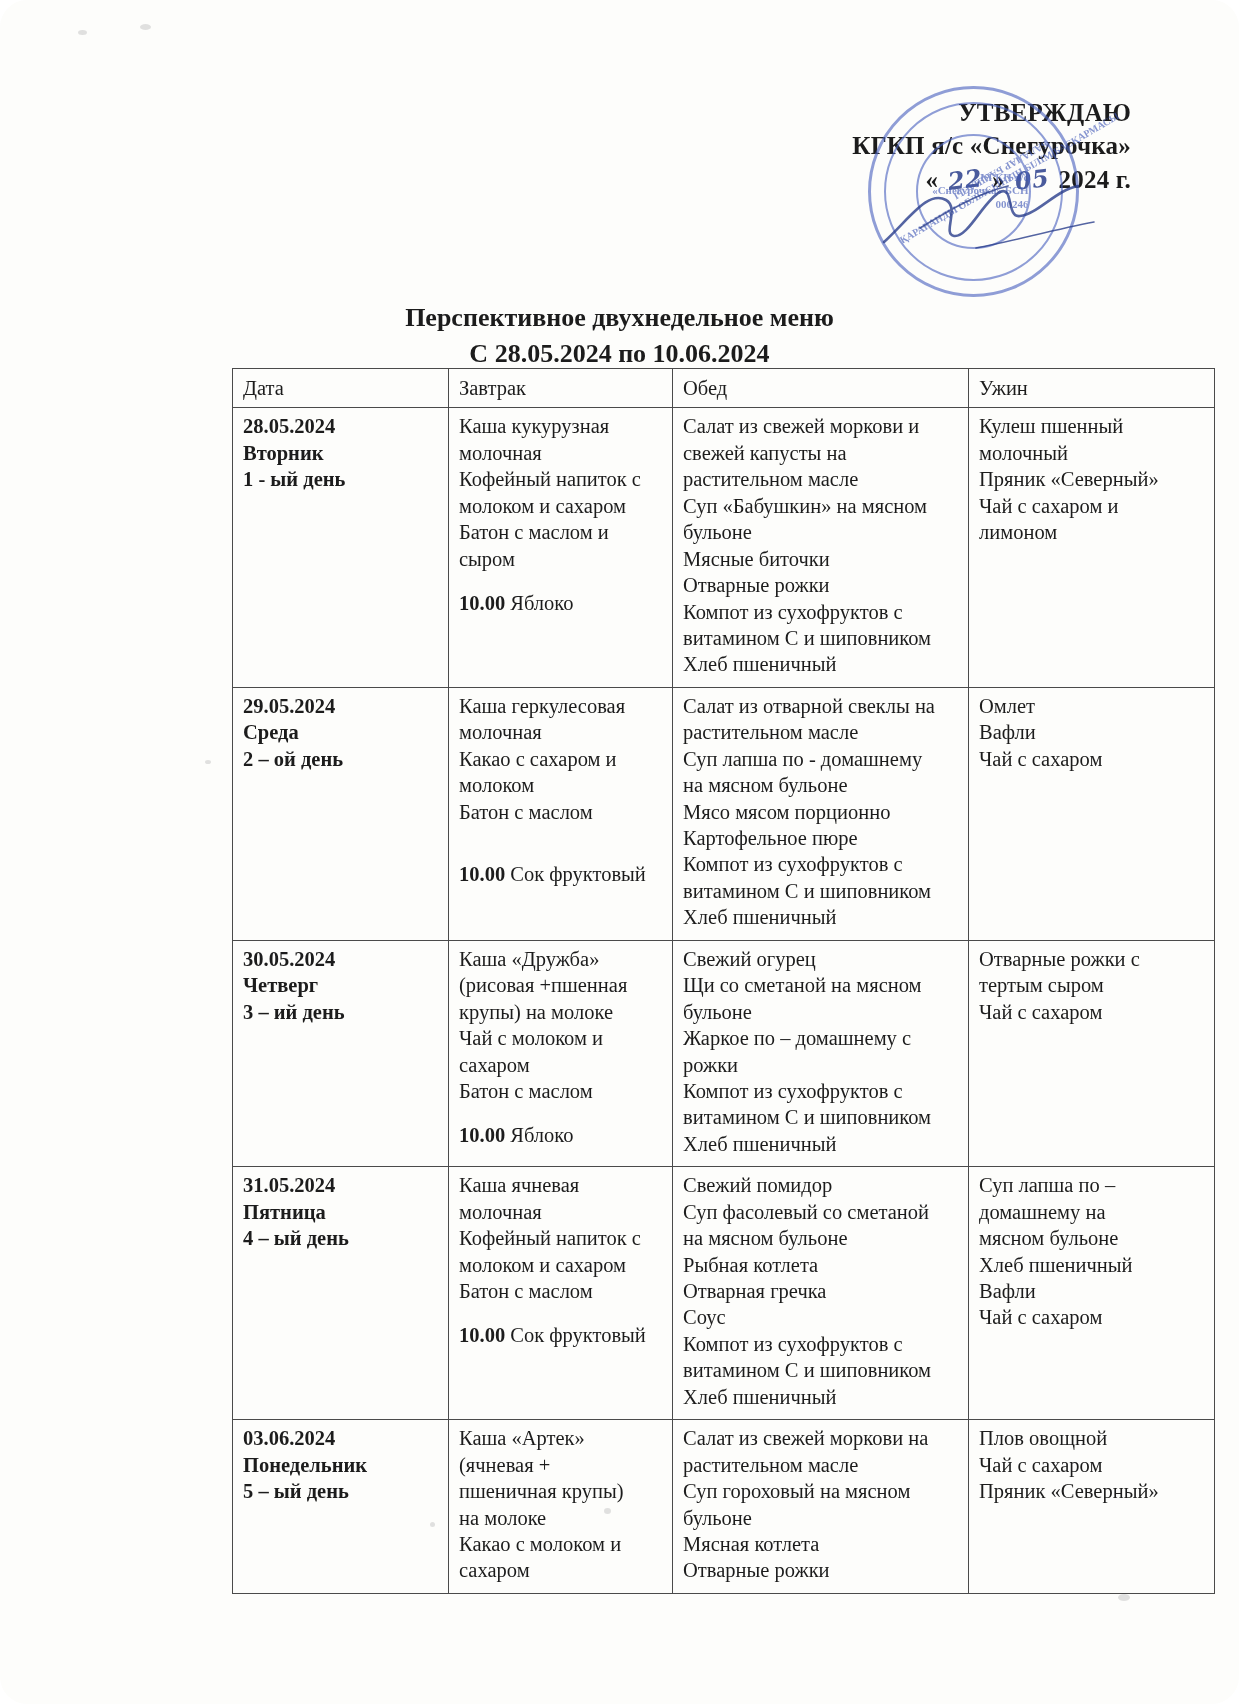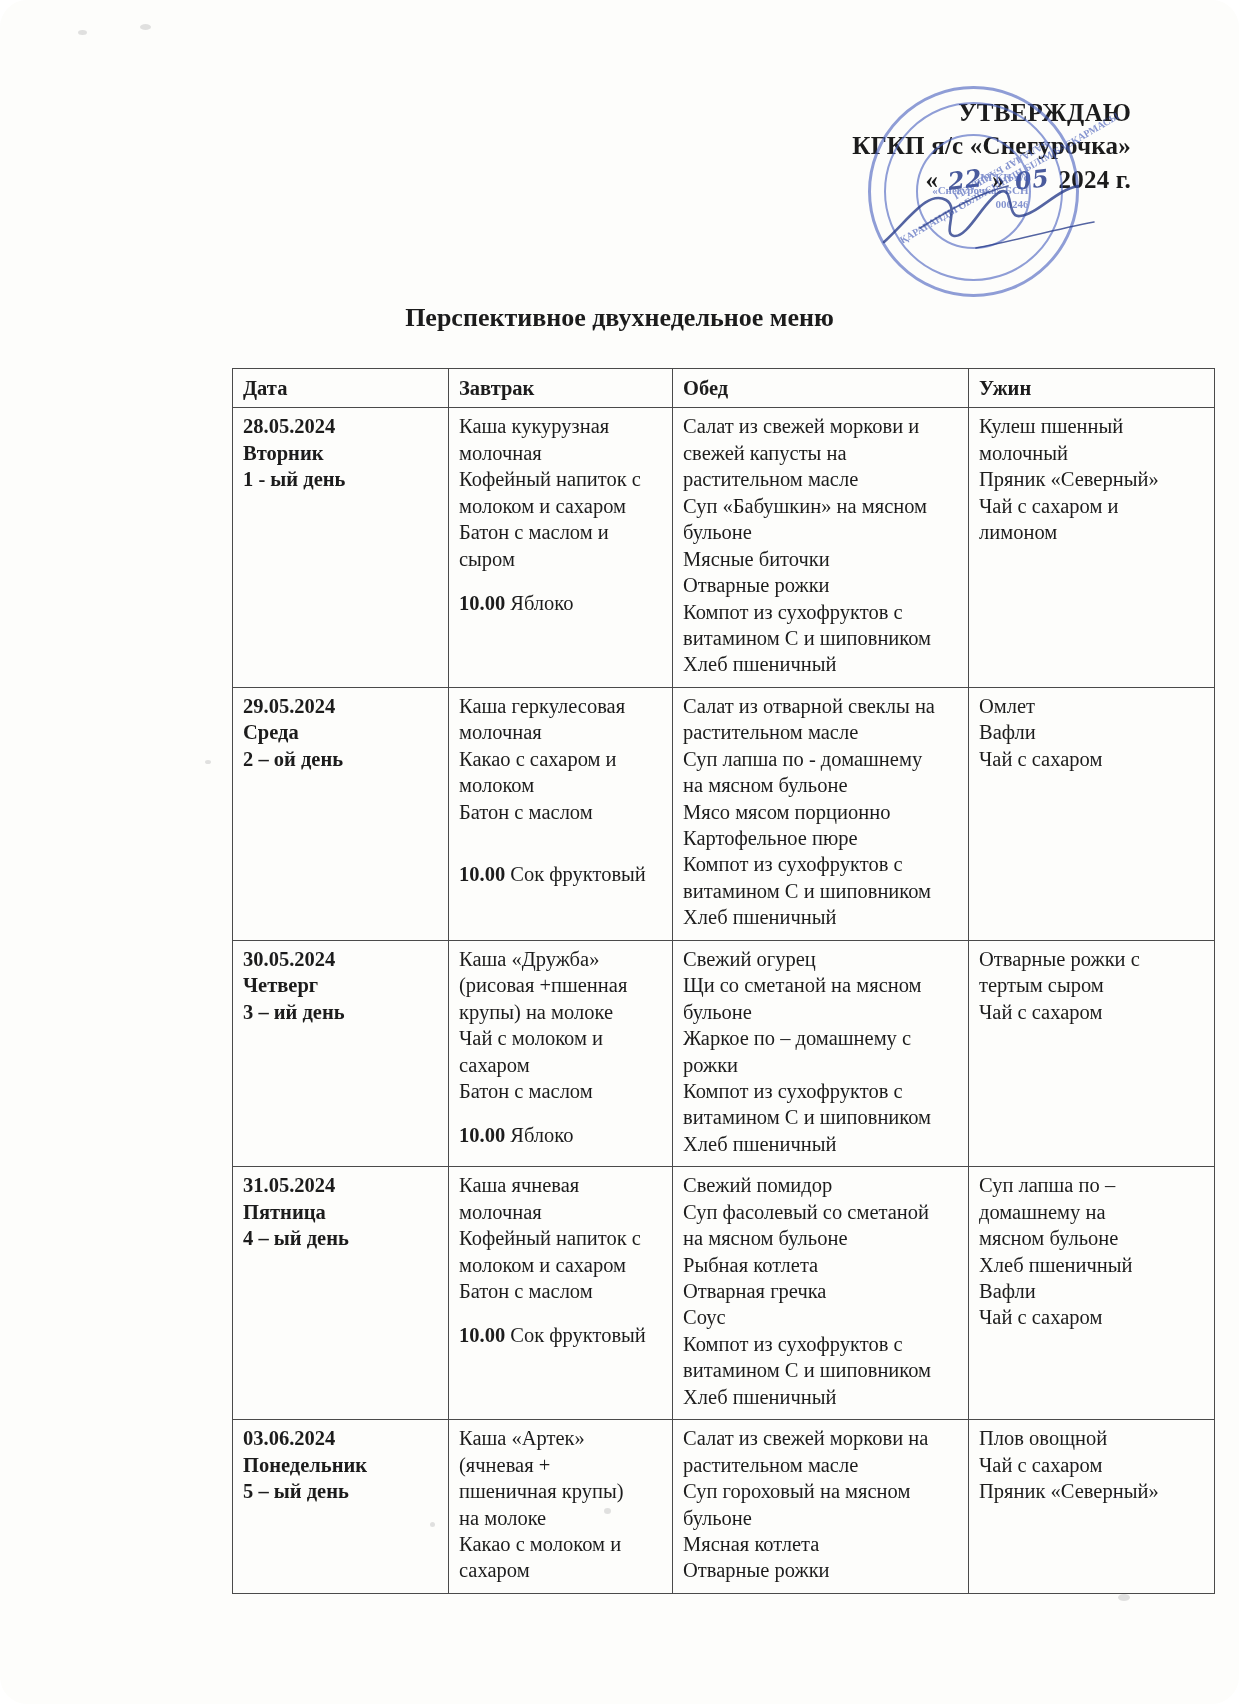--- a/index.html
+++ b/index.html
@@ -146,21 +146,21 @@
     font-size: 20.5px;
     line-height: 1.29;
   }
   table.menu th, table.menu td {
     border: 1.4px solid #4a4a4a;
     vertical-align: top;
     padding: 5px 8px 9px 10px;
     text-align: left;
   }
   table.menu th {
-    font-weight: bold;
+    font-weight: normal;
     padding-top: 6px;
     padding-bottom: 6px;
   }
   col.c-date  { width: 216px; }
   col.c-break { width: 224px; }
   col.c-lunch { width: 296px; }
   col.c-dinner{ width: 246px; }
 
   .cell-line { display: block; }
   .cell-line.spacer { height: 18px; }
@@ -201,20 +201,21 @@
   </div>
 
   <svg class="signature" viewBox="0 0 230 90">
     <path d="M4 72 C30 48, 48 20, 66 30 C80 38, 62 64, 74 66 C88 68, 104 30, 120 22 C134 15, 126 48, 140 46 C158 44, 176 20, 198 16" fill="none" stroke="#2b3f8c" stroke-width="2.6" stroke-linecap="round"></path>
     <path d="M40 58 C70 40, 96 24, 128 16" fill="none" stroke="#2b3f8c" stroke-width="1.8" stroke-linecap="round"></path>
     <path d="M96 78 C130 72, 172 60, 214 52" fill="none" stroke="#2b3f8c" stroke-width="1.6" stroke-linecap="round"></path>
   </svg>
 
   <div class="title">
     <div>Перспективное двухнедельное меню</div>
+    <div>С 28.05.2024 по 10.06.2024</div>
   </div>
 
   <table class="menu">
     <colgroup>
       <col class="c-date">
         <col class="c-break">
         <col class="c-lunch">
         <col class="c-dinner">
     </colgroup>
     <thead>

